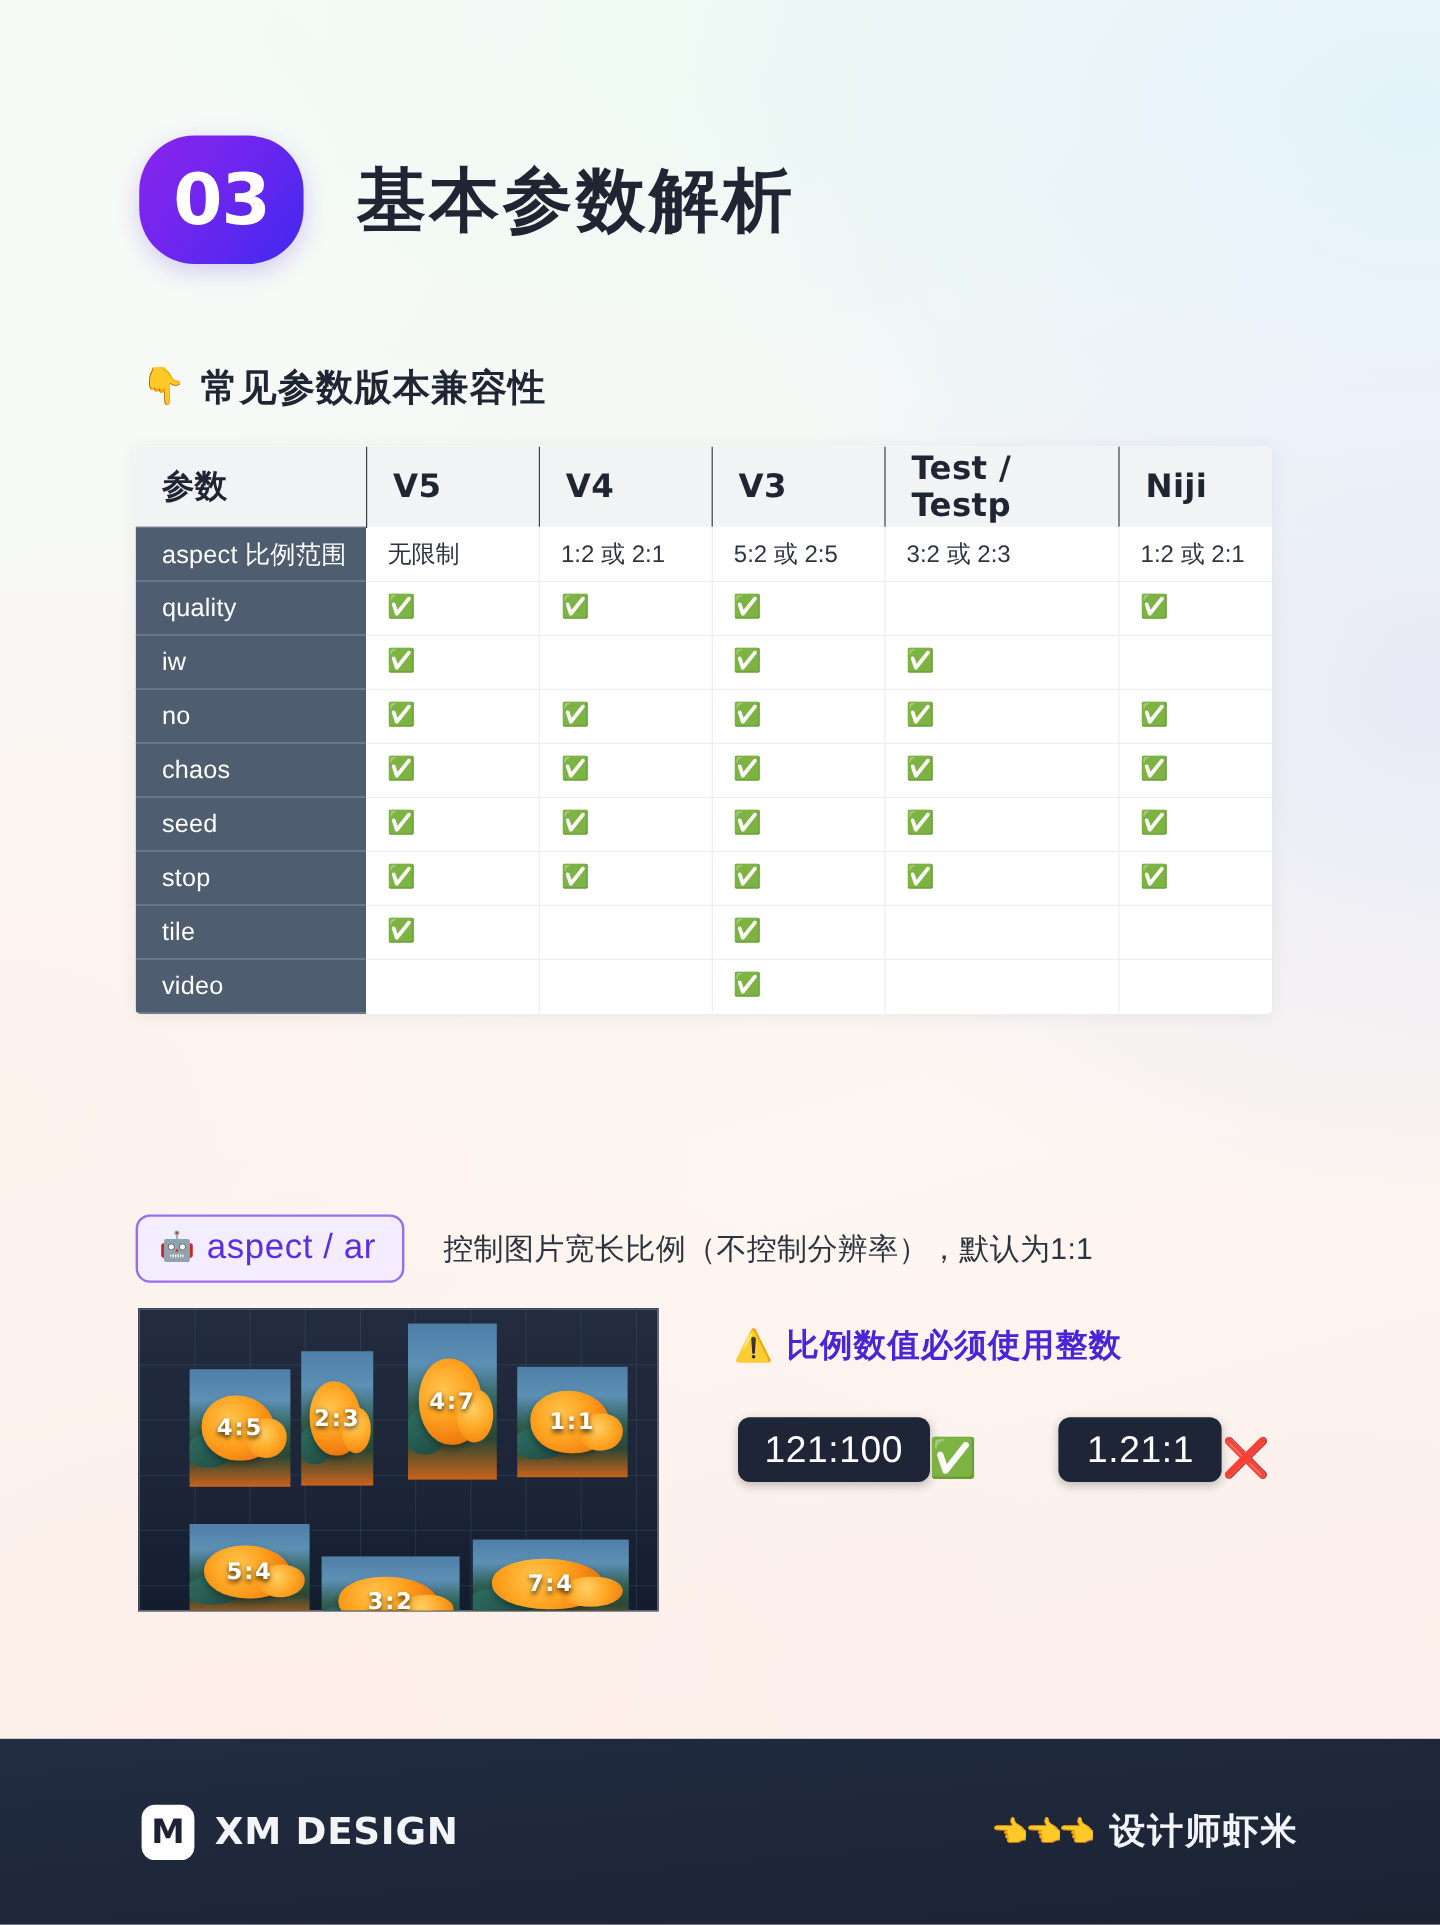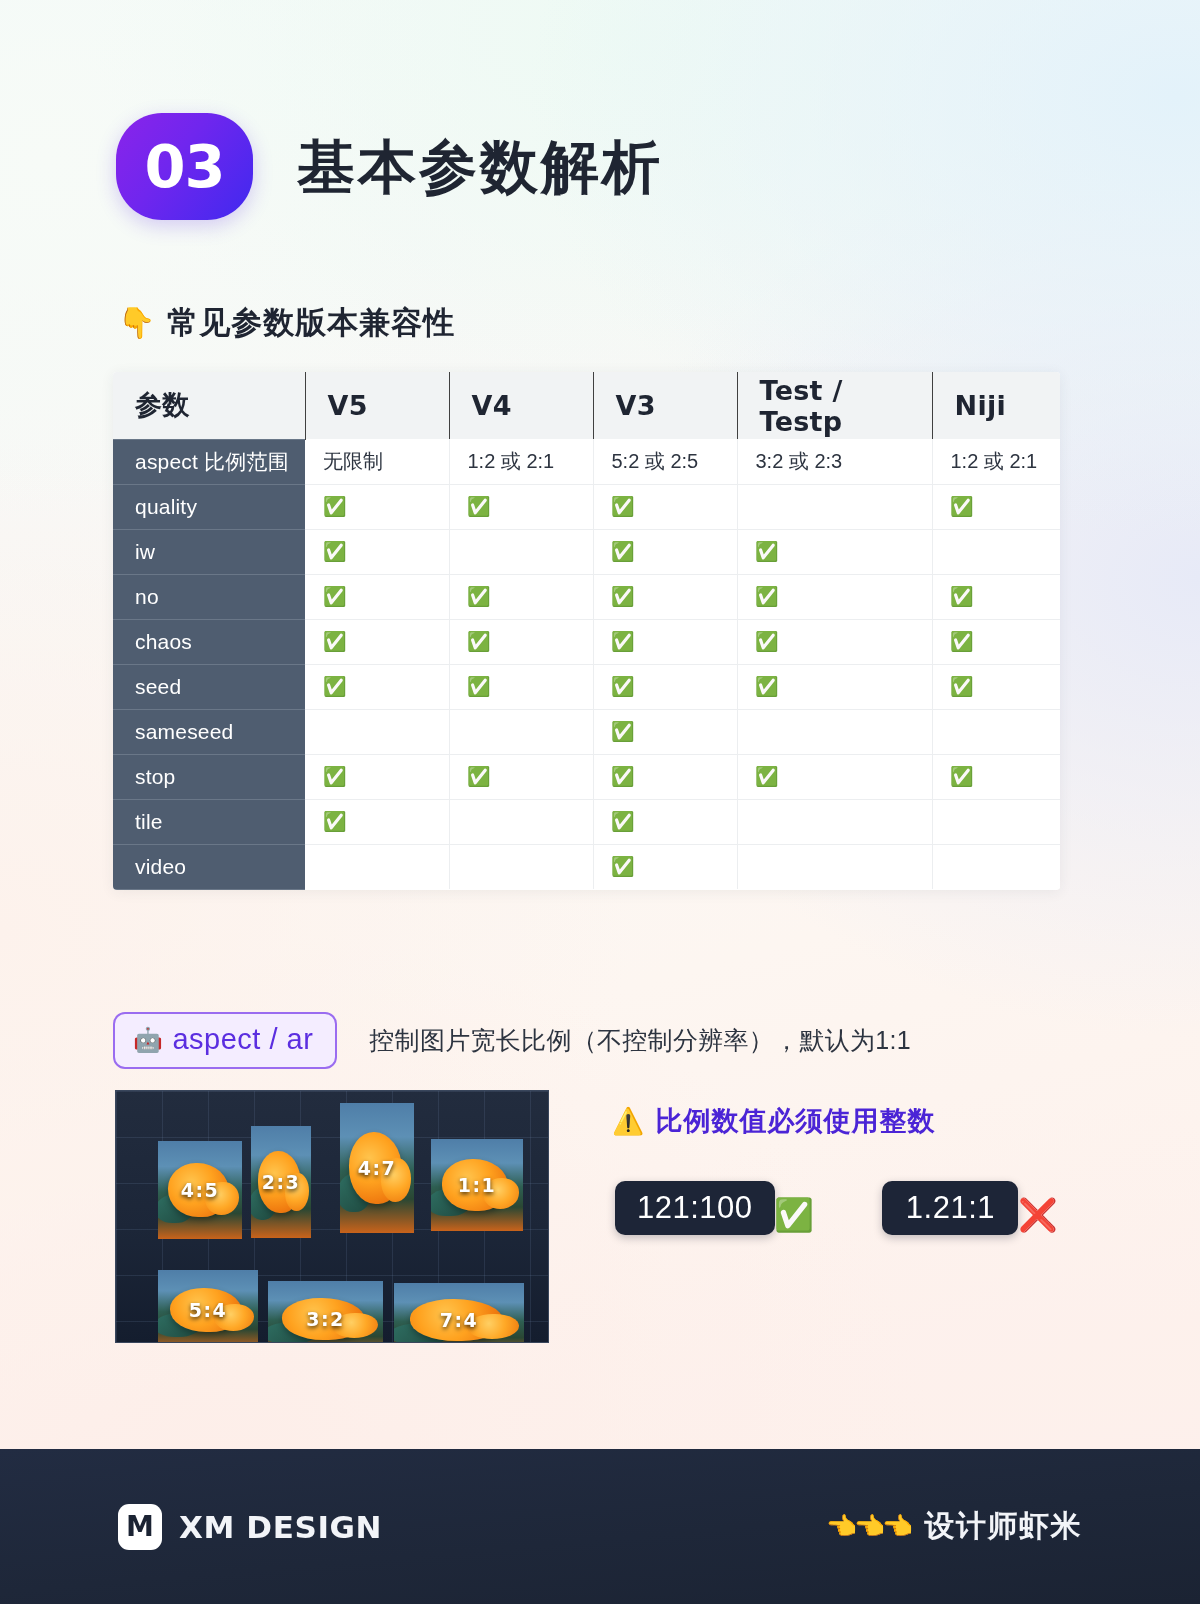--- a/index.html
+++ b/index.html
@@ -293,28 +293,20 @@
           </tr>
           <tr>
             <th class="rowhead">seed</th>
             <td><span class="chk">✅</span></td>
             <td><span class="chk">✅</span></td>
             <td><span class="chk">✅</span></td>
             <td><span class="chk">✅</span></td>
             <td><span class="chk">✅</span></td>
           </tr>
           <tr>
-            <th class="rowhead">sameseed</th>
-            <td></td>
-            <td></td>
-            <td><span class="chk">✅</span></td>
-            <td></td>
-            <td></td>
-          </tr>
-          <tr>
             <th class="rowhead">stop</th>
             <td><span class="chk">✅</span></td>
             <td><span class="chk">✅</span></td>
             <td><span class="chk">✅</span></td>
             <td><span class="chk">✅</span></td>
             <td><span class="chk">✅</span></td>
           </tr>
           <tr>
             <th class="rowhead">tile</th>
             <td><span class="chk">✅</span></td>
@@ -369,21 +361,21 @@
           <div class="blossom"></div>
           <div class="blossom2"></div>
           <div class="ratio-label">1:1</div>
         </div>
         <div class="thumb" style="left: 42px; top: 179px; width: 100px; height: 80px;">
           <div class="leaf"></div>
           <div class="blossom"></div>
           <div class="blossom2"></div>
           <div class="ratio-label">5:4</div>
         </div>
-        <div class="thumb" style="left: 152px; top: 190px; width: 115px; height: 75px;">
+        <div class="thumb" style="left: 152px; top: 206px; width: 115px; height: 75px;">
           <div class="leaf"></div>
           <div class="blossom"></div>
           <div class="blossom2"></div>
           <div class="ratio-label">3:2</div>
         </div>
         <div class="thumb" style="left: 278px; top: 192px; width: 130px; height: 74px;">
           <div class="leaf"></div>
           <div class="blossom"></div>
           <div class="blossom2"></div>
           <div class="ratio-label">7:4</div>

